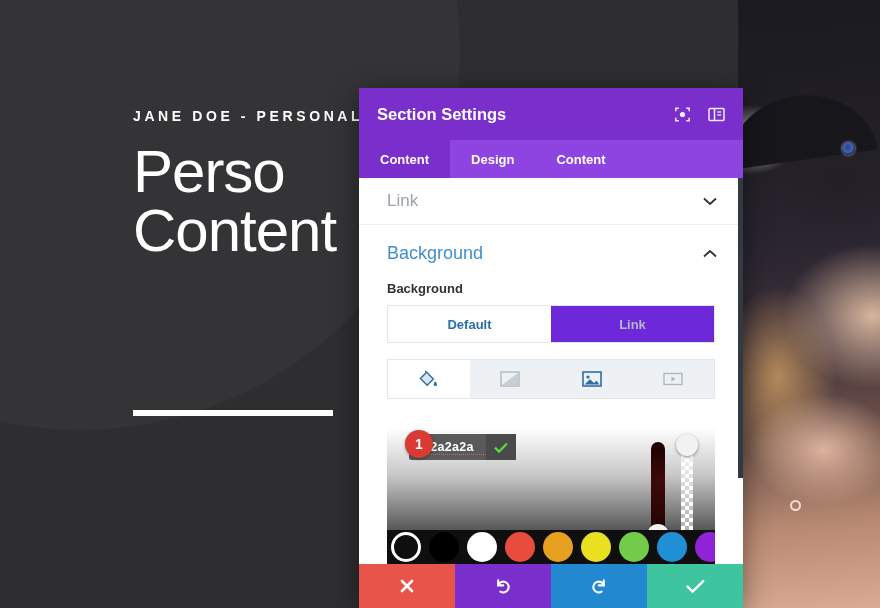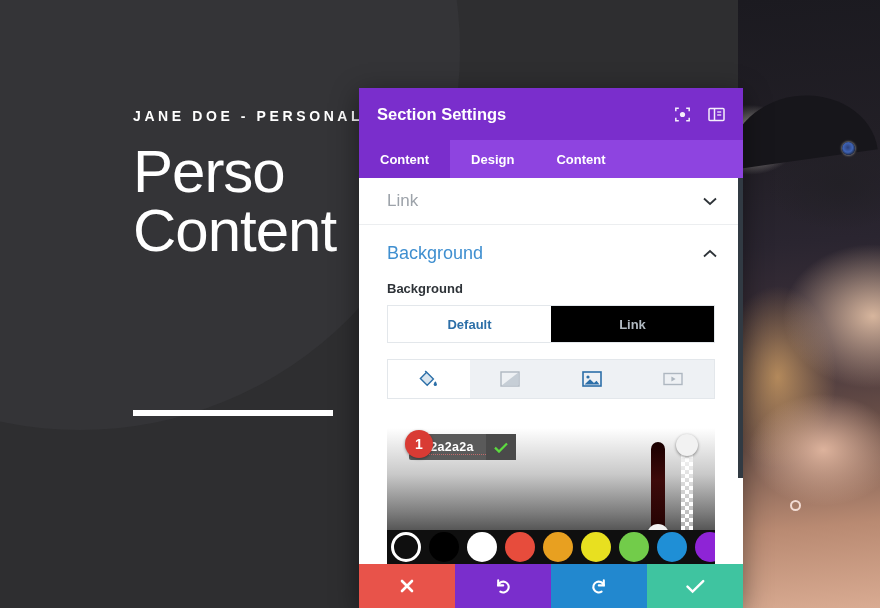--- a/index.html
+++ b/index.html
@@ -110,21 +110,21 @@
   }
   .sec-head .label { flex:1; color:#3f8fd0; font-size:18px; }
 
   .field-label {
     padding:0 28px; color:#2e3338;
     font-size:13px; font-weight:700; margin-bottom:9px;
   }
 
   .seg {
     margin:0 28px; height:38px; display:flex;
-    border:1px solid #e3e7eb; background:#000000;
+    border:1px solid #e3e7eb; background:#6d28d9;
   }
   .seg-item {
     flex:1; display:flex; align-items:center; justify-content:center;
     font-size:13px; font-weight:700; color:#b2bac2; cursor:pointer;
   }
   .seg-item.active { background:#ffffff; color:#2c6fa8; }
 
   .typebar {
     margin:16px 28px 0; height:40px; display:flex;
     background:#eef1f4; border:1px solid #e3e7eb;

